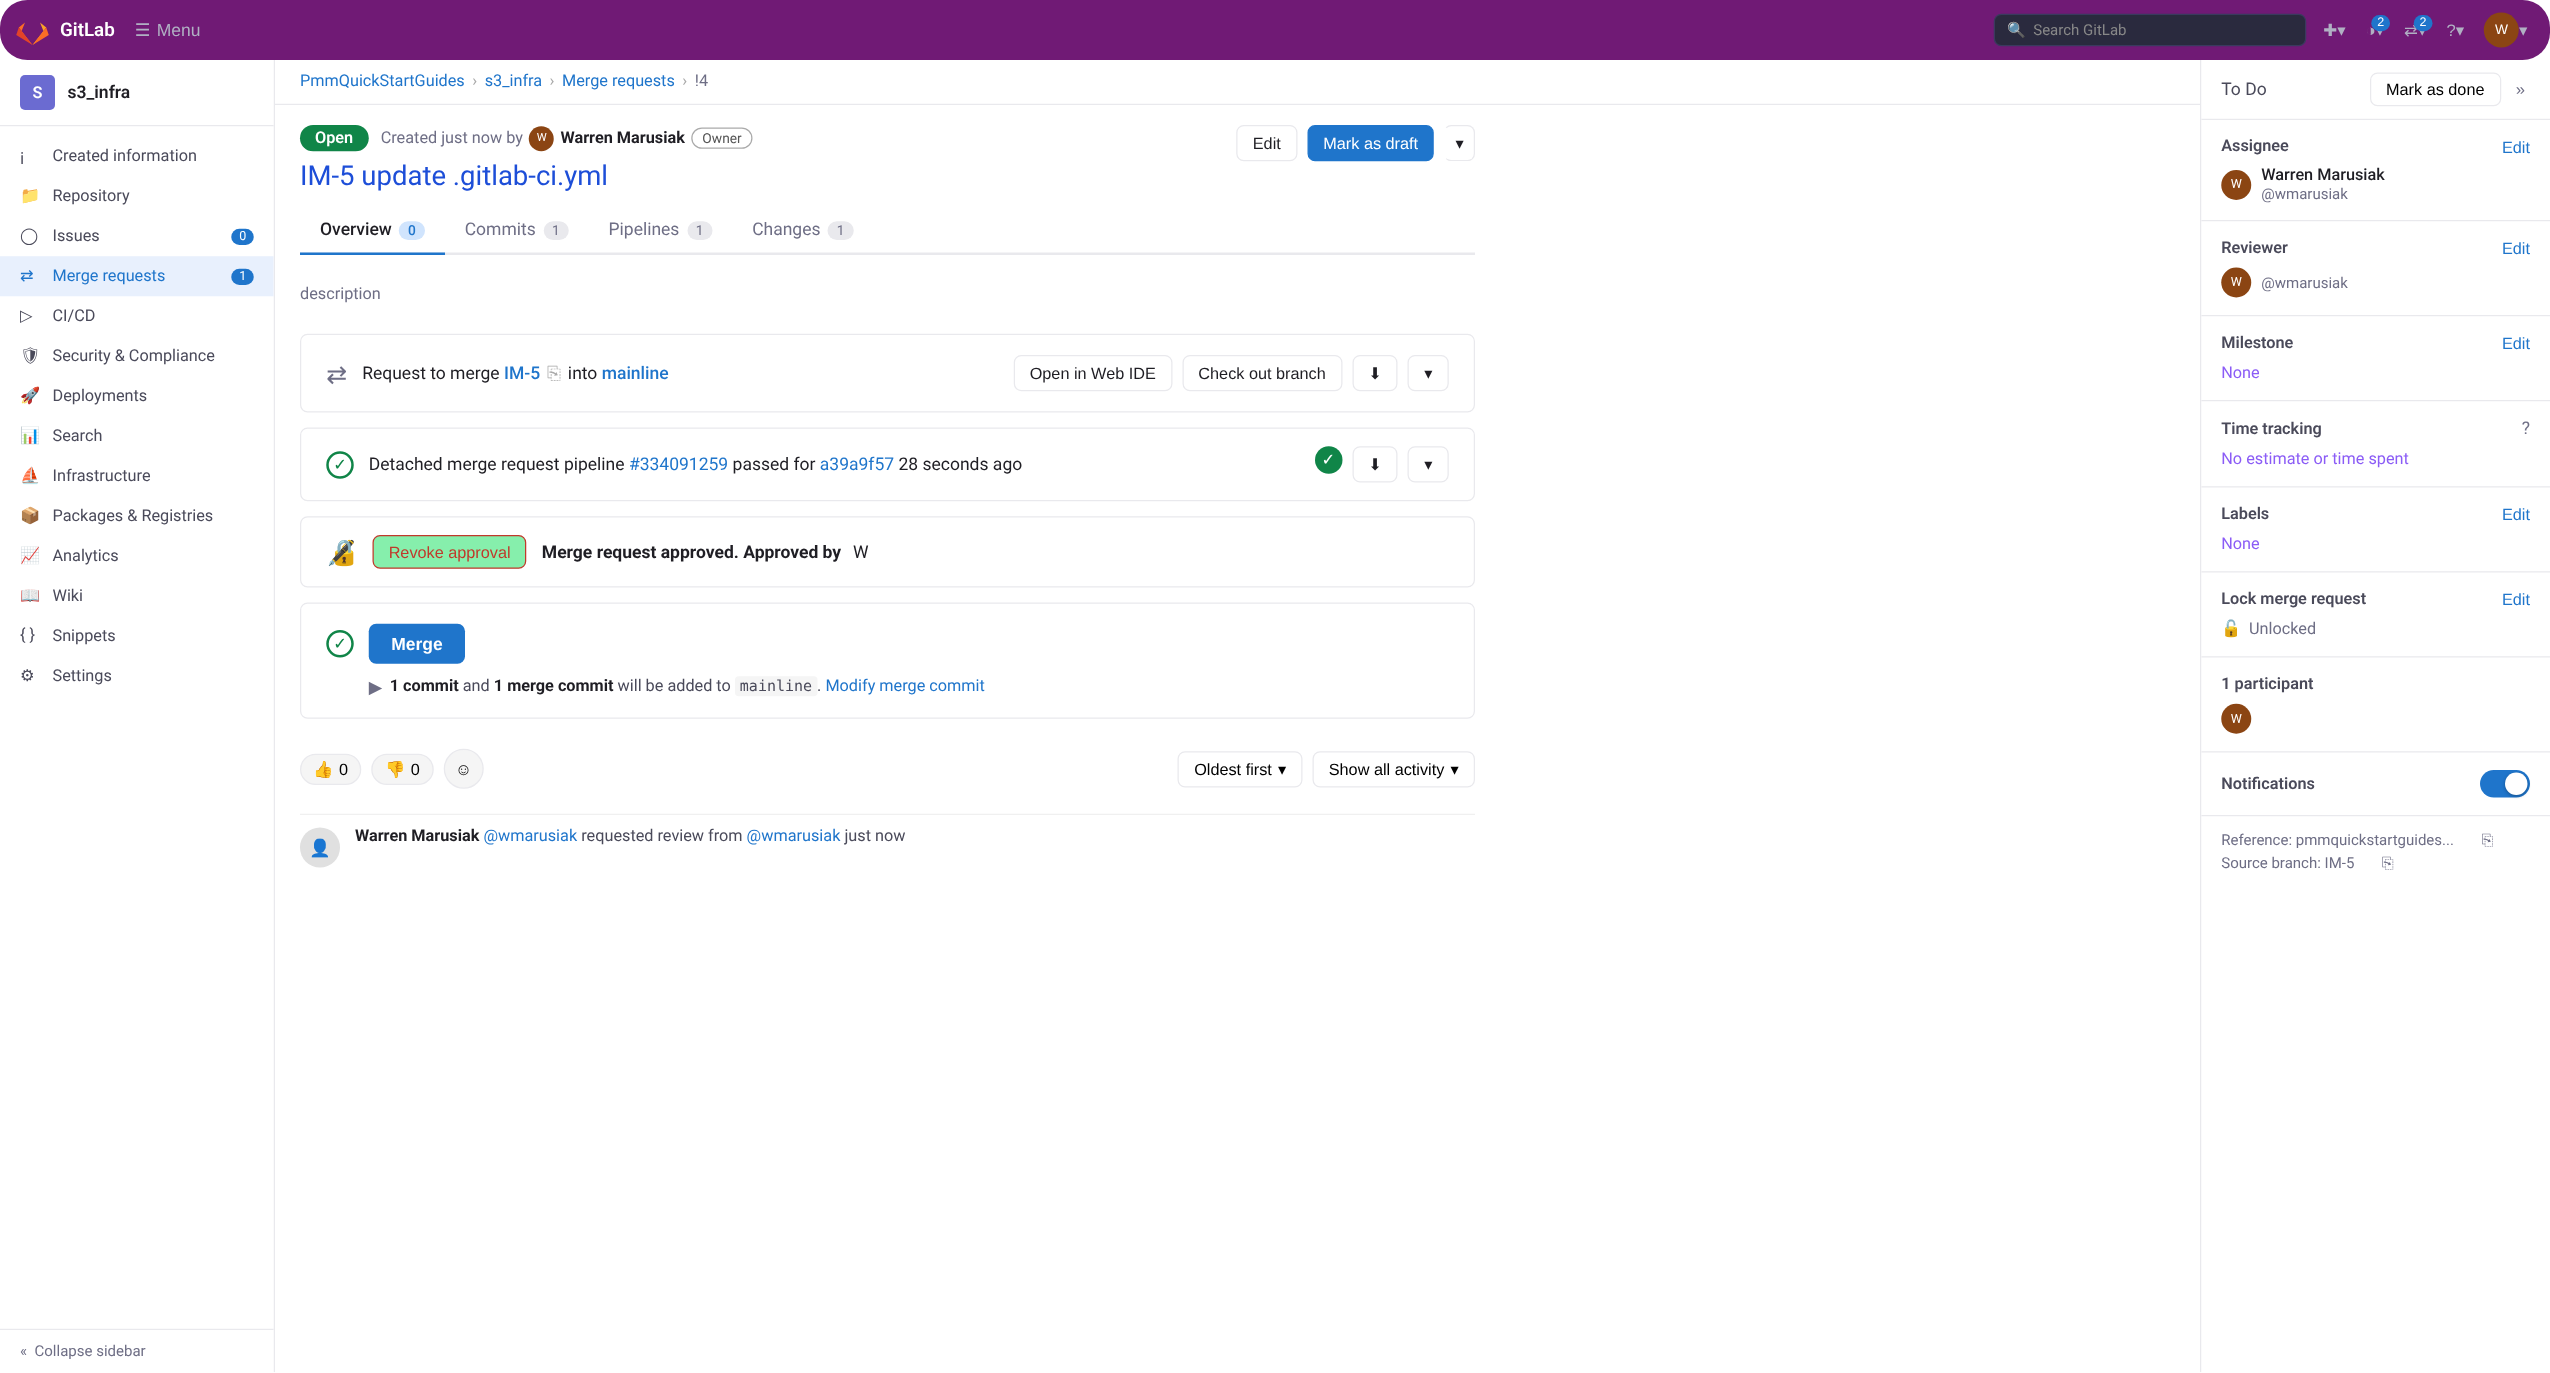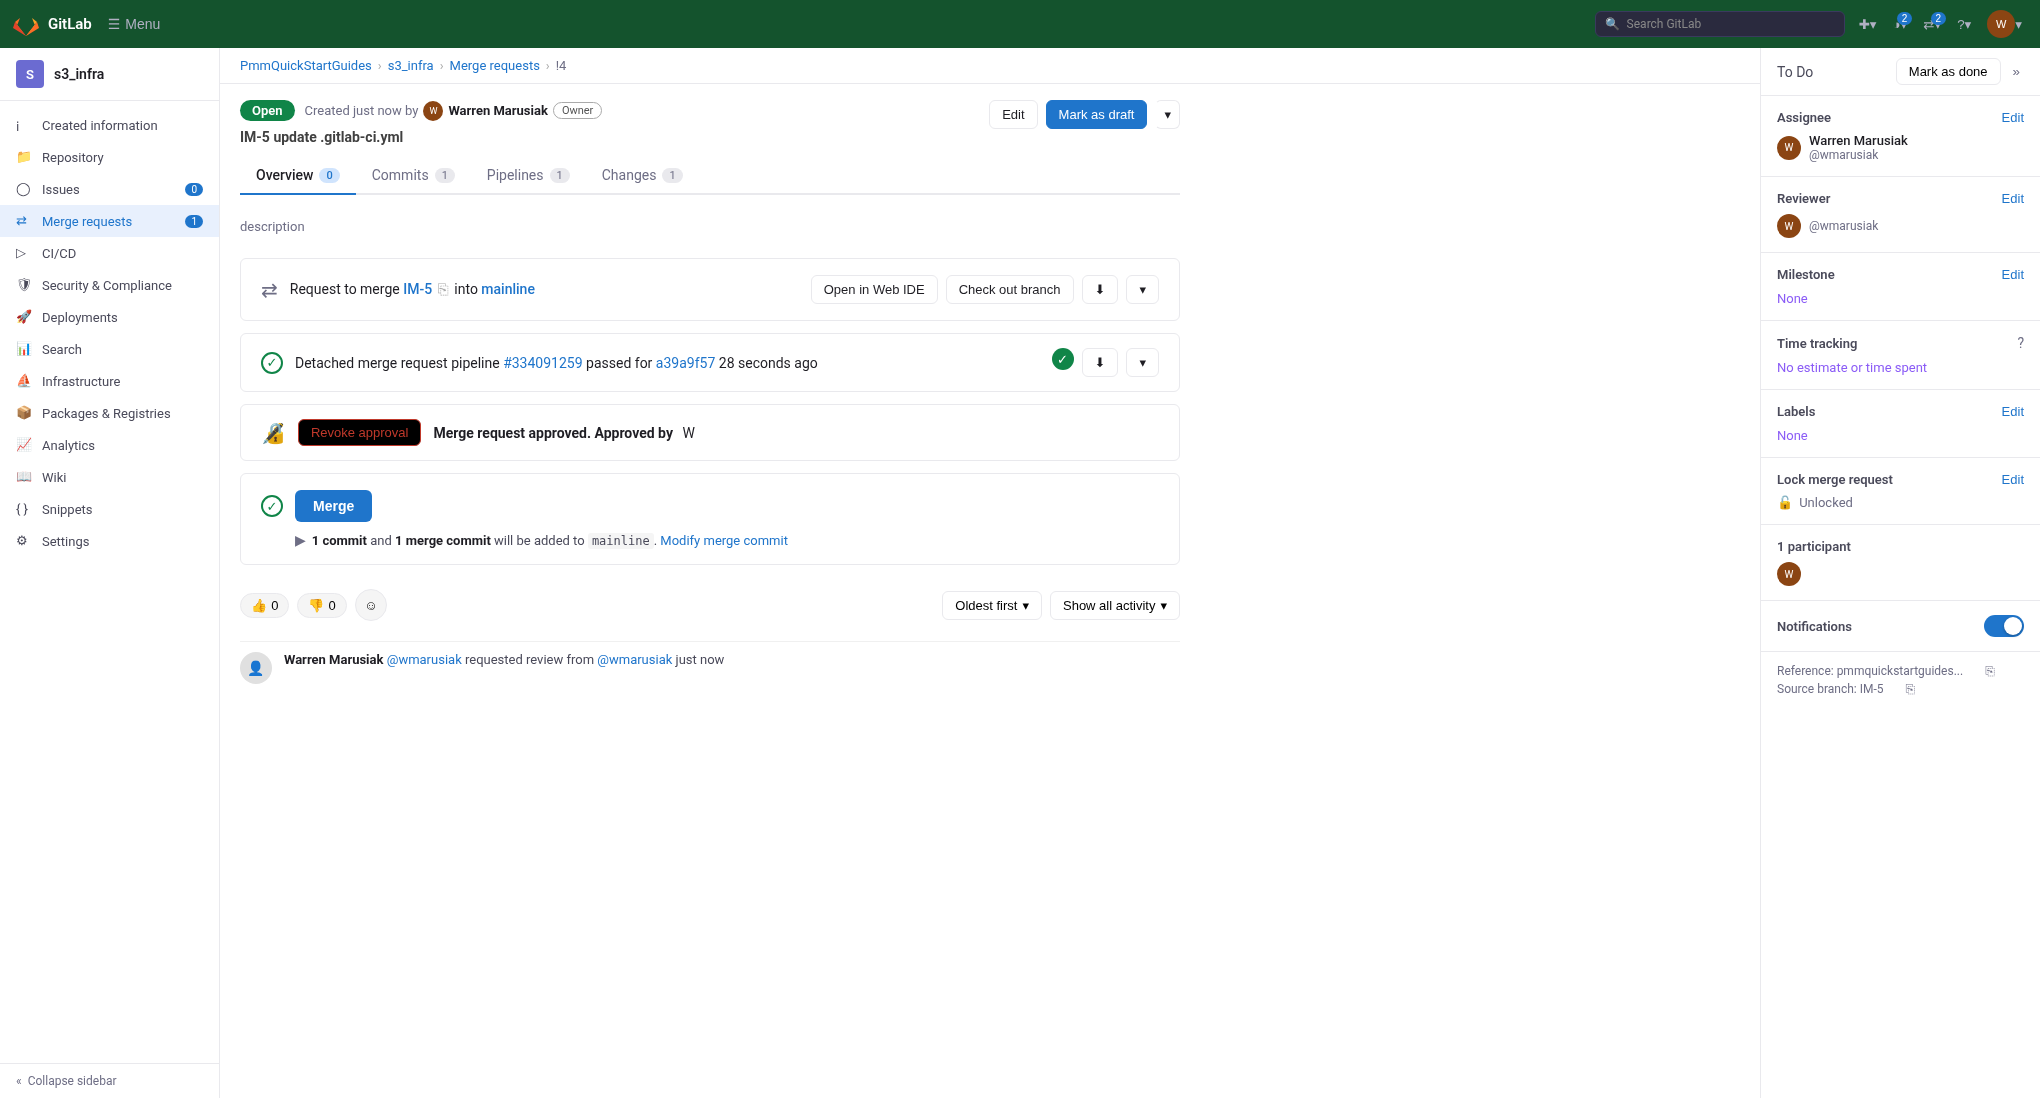--- a/index.html
+++ b/index.html
@@ -1,19 +1,19 @@
 <!DOCTYPE html>
 <html><head>
   <meta charset="utf-8">
   <style>
     * { box-sizing: border-box; margin: 0; padding: 0; }
     body { font-family: -apple-system, BlinkMacSystemFont, 'Segoe UI', Roboto, sans-serif; font-size: 14px; color: #1f1e24; background: #fff; display: flex; flex-direction: column; height: 100vh; overflow: hidden; }
 
     
-    .top-nav { height: 48px; background: #14532d; display: flex; align-items: center; padding: 0 12px; gap: 8px; flex-shrink: 0; }
+    .top-nav { height: 48px; background: #701a75; display: flex; align-items: center; padding: 0 12px; gap: 8px; flex-shrink: 0; border-radius: 22px; }
     .nav-logo { display: flex; align-items: center; gap: 8px; color: #fff; font-weight: 600; font-size: 15px; }
     .nav-logo svg { width: 28px; height: 28px; }
     .nav-menu-btn { color: #b0b0c3; background: none; border: none; cursor: pointer; display: flex; align-items: center; gap: 5px; font-size: 14px; padding: 4px 8px; border-radius: 4px; }
     .nav-spacer { flex: 1; }
     .nav-search { background: #2a2a3e; border: 1px solid #3a3a5e; border-radius: 6px; color: #ccc; padding: 5px 10px; width: 250px; font-size: 13px; display: flex; align-items: center; gap: 6px; cursor: pointer; }
     .nav-search span { color: #888; font-size: 12px; }
     .nav-icons { display: flex; align-items: center; gap: 4px; }
     .nav-icon-btn { background: none; border: none; cursor: pointer; color: #b0b0c3; padding: 6px; border-radius: 4px; position: relative; display: flex; align-items: center; }
     .badge { background: #1f75cb; color: #fff; font-size: 10px; border-radius: 8px; padding: 1px 5px; position: absolute; top: 1px; right: 1px; }
     .nav-avatar { width: 28px; height: 28px; border-radius: 50%; background: #8b4513; display: flex; align-items: center; justify-content: center; color: #fff; font-size: 11px; cursor: pointer; }
@@ -46,21 +46,21 @@
 
     
     .mr-status-row { display: flex; align-items: center; gap: 10px; margin-bottom: 8px; }
     .badge-open { background: #108548; color: #fff; border-radius: 12px; padding: 3px 12px; font-size: 13px; font-weight: 600; }
     .mr-meta { color: #6e6e85; font-size: 13px; display: flex; align-items: center; gap: 5px; }
     .mr-meta .author-avatar { width: 20px; height: 20px; border-radius: 50%; background: #8b4513; display: inline-flex; align-items: center; justify-content: center; color: #fff; font-size: 9px; }
     .mr-meta strong { color: #1f1e24; }
     .owner-badge { border: 1px solid #aaa; border-radius: 10px; padding: 1px 8px; font-size: 11px; color: #555; }
 
     
-    .mr-title { font-size: 14px; font-weight: 700; color: #404040; margin-bottom: 14px; }
+    .mr-title { font-size: 22px; font-weight: 400; color: #1d4ed8; margin-bottom: 14px; }
 
     
     .mr-tabs { display: flex; gap: 0; border-bottom: 2px solid #e9e9ed; margin-bottom: 16px; }
     .mr-tab { padding: 8px 16px 10px; cursor: pointer; font-size: 14px; color: #6e6e85; border-bottom: 2px solid transparent; margin-bottom: -2px; display: flex; align-items: center; gap: 6px; }
     .mr-tab.active { color: #1f1e24; border-bottom-color: #1f75cb; font-weight: 500; }
     .mr-tab .tab-count { background: #e9e9ed; border-radius: 10px; padding: 1px 7px; font-size: 11px; }
     .mr-tab.active .tab-count { background: #d0e4fd; color: #1f75cb; }
 
     
     .mr-description { color: #6e6e85; font-size: 13px; margin-bottom: 16px; padding: 8px 0; }
@@ -133,21 +133,21 @@
     .toggle-knob { width: 18px; height: 18px; background: #fff; border-radius: 50%; position: absolute; top: 2px; right: 2px; box-shadow: 0 1px 3px rgba(0,0,0,0.3); }
 
     
     .ref-section { padding: 12px 16px; }
     .ref-line { font-size: 12px; color: #6e6e85; display: flex; align-items: center; gap: 22px; margin-bottom: 4px; }
 
     
     .btn { border: 1px solid #e9e9ed; background: #fff; border-radius: 6px; padding: 6px 12px; cursor: pointer; font-size: 13px; color: #1f1e24; }
     .btn-primary { background: #1f75cb; color: #fff; border-color: #1f75cb; }
     .btn-split { border-left: 1px solid rgba(255,255,255,0.3); padding: 6px 8px; }
-    .revoke-btn { border: 1px solid #c0392b; color: #c0392b; background: #000000; border-radius: 6px; padding: 5px 12px; cursor: pointer; font-size: 13px; }
+    .revoke-btn { border: 1px solid #c0392b; color: #c0392b; background: #86efac; border-radius: 6px; padding: 5px 12px; cursor: pointer; font-size: 13px; }
 
     .check-circle { width: 22px; height: 22px; border: 2px solid #108548; border-radius: 50%; display: flex; align-items: center; justify-content: center; color: #108548; font-size: 13px; flex-shrink: 0; }
     .check-circle-filled { width: 22px; height: 22px; background: #108548; border-radius: 50%; display: flex; align-items: center; justify-content: center; color: #fff; font-size: 13px; flex-shrink: 0; }
 
     .mr-header-area { position: relative; }
     .mr-top-actions { position: absolute; top: 0; right: 0; display: flex; gap: 8px; }
   </style>
 </head>
 <body>
 

